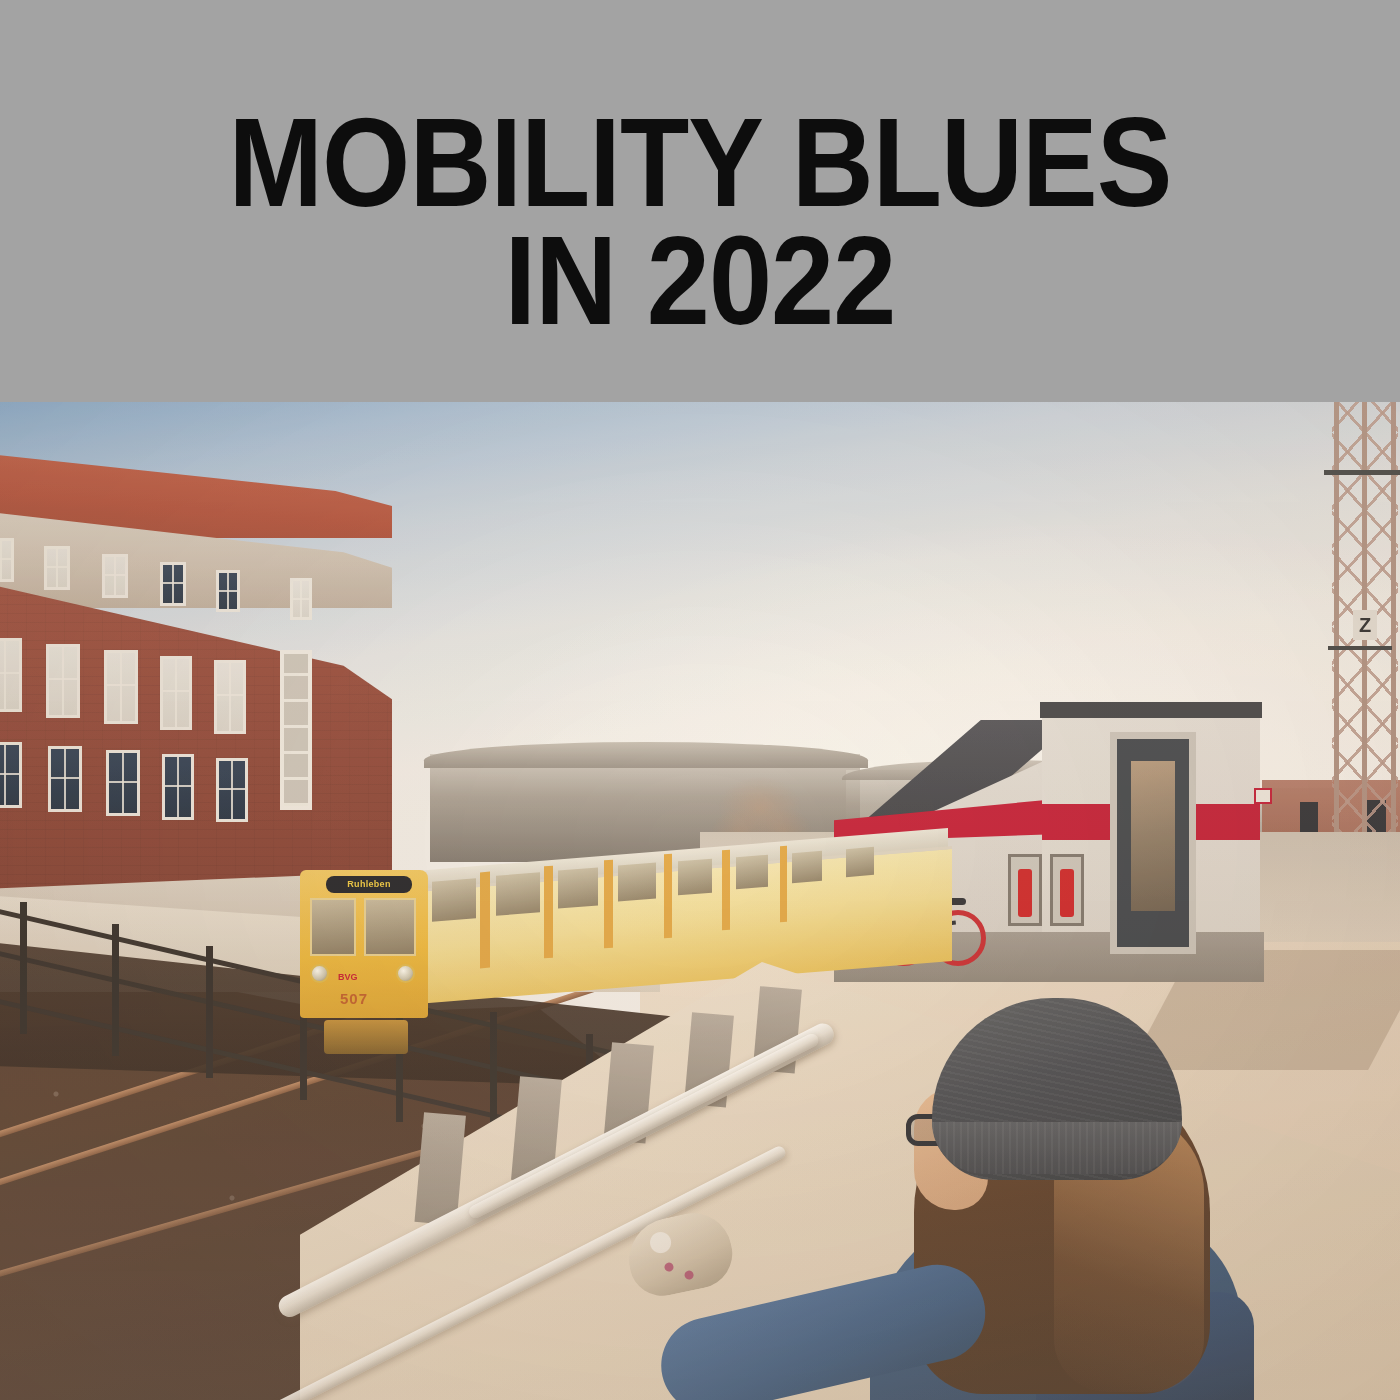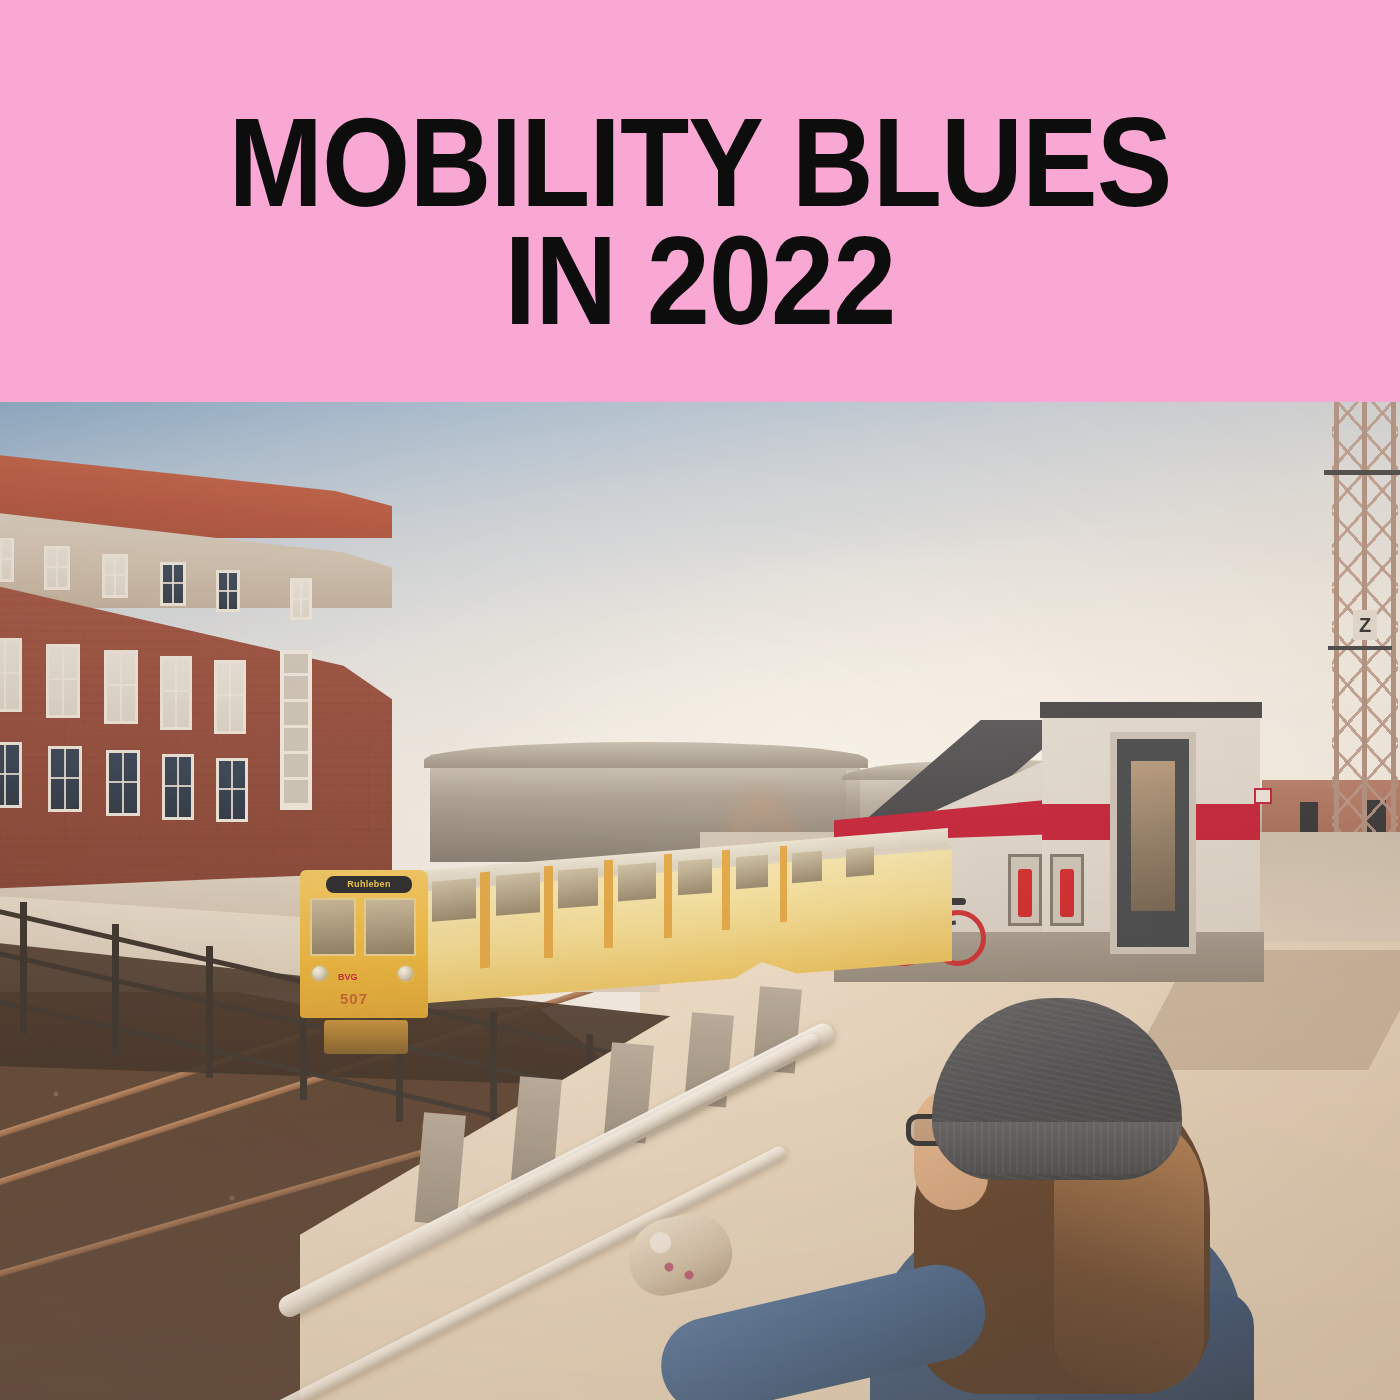--- a/index.html
+++ b/index.html
@@ -9,21 +9,21 @@
     position:relative;
     width:1400px;height:1400px;
     overflow:hidden;
     background:#fff;
   }
 
   
   .banner{
     position:absolute;left:0;top:0;
     width:1400px;height:402px;
-    background:#f9a8d4;
+    background:#a3a3a3;
     overflow:hidden;
   }
   .banner-inner{
     position:absolute;
     left:0;right:0;top:104px;
     text-align:center;
   }
   .title-line{
     display:block;
     color:#0d0d0d;

